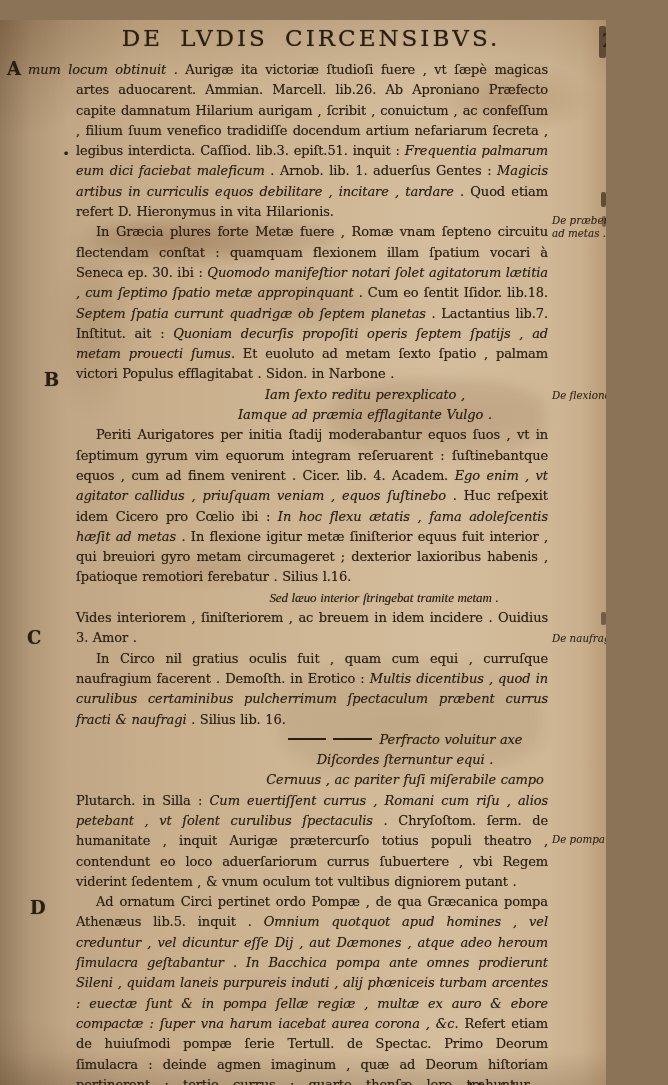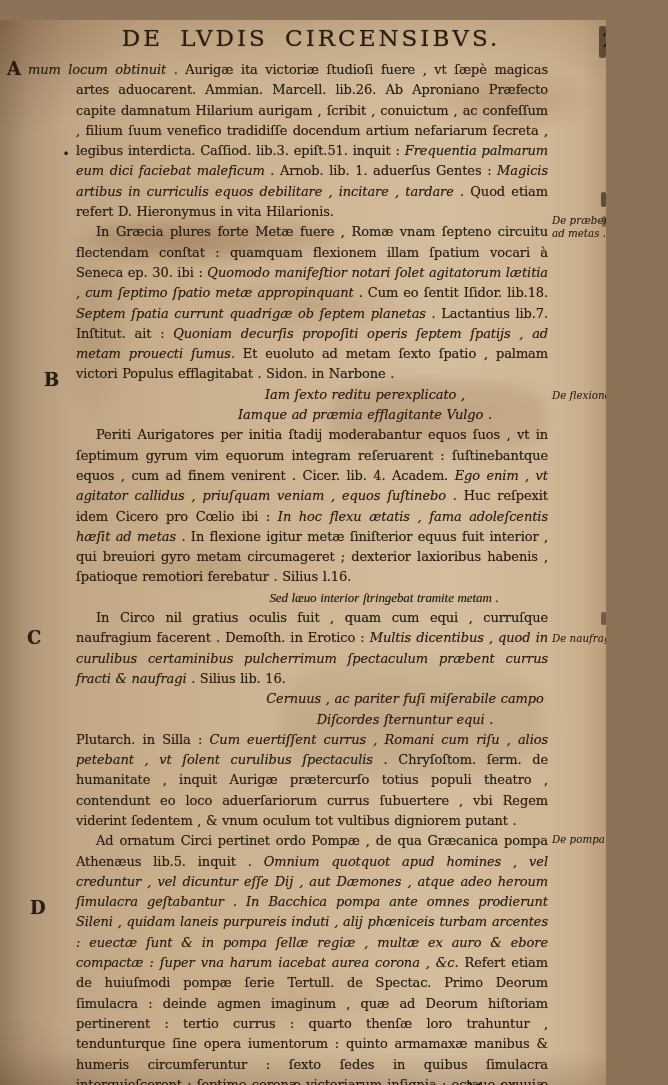--- a/index.html
+++ b/index.html
@@ -98,23 +98,25 @@
       <div class="mnote" style="top: 813px;">De pompa circi.</div>
     </div>
 
   <div class="text-column">
       <p class="first"><span class="it">mum locum obtinuit . </span><span class="ro">Aurigæ ita victoriæ ſtudioſi fuere , vt ſæpè magicas artes aduocarent. Ammian. Marcell. lib.26. Ab Aproniano Præfecto capite damnatum Hilarium aurigam , ſcribit , conuictum , ac confeſſum , filium ſuum venefico tradidiſſe docendum artium nefariarum ſecreta , legibus interdicta. Caſſiod. lib.3. epiſt.51. inquit : </span><span class="it">Frequentia palmarum eum dici faciebat maleficum</span><span class="ro"> . Arnob. lib. 1. aduerſus Gentes : </span><span class="it">Magicis artibus in curriculis equos debilitare , incitare , tardare</span><span class="ro"> . Quod etiam refert D. Hieronymus in vita Hilarionis.</span></p>
       <p class="ind"><span class="ro">In Græcia plures forte Metæ fuere , Romæ vnam ſepteno circuitu flectendam conſtat : quamquam flexionem illam ſpatium vocari à Seneca ep. 30. ibi : </span><span class="it">Quomodo manifeſtior notari ſolet agitatorum lætitia , cum ſeptimo ſpatio metæ appropinquant</span><span class="ro"> . Cum eo ſentit Iſidor. lib.18. </span><span class="it">Septem ſpatia currunt quadrigæ ob ſeptem planetas</span><span class="ro"> . Lactantius lib.7. Inſtitut. ait : </span><span class="it">Quoniam decurſis propoſiti operis ſeptem ſpatijs , ad metam prouecti ſumus.</span><span class="ro"> Et euoluto ad metam ſexto ſpatio , palmam victori Populus efflagitabat . Sidon. in Narbone .</span></p>
       <p class="verse i1"><span class="it">Iam ſexto reditu perexplicato ,</span></p>
       <p class="verse i1"><span class="it">Iamque ad præmia efflagitante Vulgo .</span></p>
       <p class="ind"><span class="ro">Periti Aurigatores per initia ſtadij moderabantur equos ſuos , vt in ſeptimum gyrum vim equorum integram reſeruarent : ſuſtinebantque equos , cum ad finem venirent . Cicer. lib. 4. Academ. </span><span class="it">Ego enim , vt agitator callidus , priuſquam veniam , equos ſuſtinebo</span><span class="ro"> . Huc reſpexit idem Cicero pro Cœlio ibi : </span><span class="it">In hoc flexu ætatis , fama adoleſcentis hæſit ad metas</span><span class="ro"> . In flexione igitur metæ ſiniſterior equus fuit interior , qui breuiori gyro metam circumageret ; dexterior laxioribus habenis , ſpatioque remotiori ferebatur . Silius l.16.</span></p>
       <p class="verse i2"><span class="it">Sed læuo interior ſtringebat tramite metam .</span></p>
+      <p><span class="ro">Vides interiorem , ſiniſteriorem , ac breuem in idem incidere . Ouidius 3. Amor .</span></p>
       <p class="ind"><span class="ro">In Circo nil gratius oculis fuit , quam cum equi , curruſque naufragium facerent . Demoſth. in Erotico : </span><span class="it">Multis dicentibus , quod in curulibus certaminibus pulcherrimum ſpectaculum præbent currus fracti &amp; naufragi</span><span class="ro"> . Silius lib. 16.</span></p>
+      <p class="verse i4"><span class="dash-rule"></span><span class="it">Perfracto voluitur axe</span></p>
+      <p class="verse i4"><span class="it">Diſcordes ſternuntur equi .</span></p>
       <p class="verse i4"><span class="it">Cernuus , ac pariter fuſi miſerabile campo</span></p>
-      <p class="verse i4"><span class="it">Diſcordes ſternuntur equi .</span></p>
       <p><span class="ro">Plutarch. in Silla : </span><span class="it">Cum euertiſſent currus , Romani cum riſu , alios petebant , vt ſolent curulibus ſpectaculis</span><span class="ro"> . Chryſoſtom. ſerm. de humanitate , inquit Aurigæ prætercurſo totius populi theatro , contendunt eo loco aduerſariorum currus ſubuertere , vbi Regem viderint ſedentem , &amp; vnum oculum tot vultibus digniorem putant .</span></p>
       <p class="ind"><span class="ro">Ad ornatum Circi pertinet ordo Pompæ , de qua Græcanica pompa Athenæus lib.5. inquit . </span><span class="it">Omnium quotquot apud homines , vel creduntur , vel dicuntur eſſe Dij , aut Dæmones , atque adeo heroum ſimulacra geſtabantur . In Bacchica pompa ante omnes prodierunt Sileni , quidam laneis purpureis induti , alij phœniceis turbam arcentes : euectæ ſunt &amp; in pompa ſellæ regiæ , multæ ex auro &amp; ebore compactæ : ſuper vna harum iacebat aurea corona , &amp;c.</span><span class="ro"> Refert etiam de huiuſmodi pompæ ſerie Tertull. de Spectac. Primo Deorum ſimulacra : deinde agmen imaginum , quæ ad Deorum hiſtoriam pertinerent : tertio currus : quarto thenſæ loro trahuntur , tendunturque ſine opera iumentorum : quinto armamaxæ manibus &amp; humeris circumferuntur : ſexto ſedes in quibus ſimulacra interquieſcerent : ſeptimo coronæ victoriarum inſignia : octauo exuuiæ de hoſtibus , &amp;c. Traducebantur per Circum magna pompa Deorum ſimulacra : miles Marti plaudebat , Cereri Agricola , Phœbo Vates &amp; Augures , Veneri Amatores . Ouidius de Spectac. Circenſium .</span></p>
     </div>
 
   <div class="catchword">Magicis</div>
 
   <div class="bottom-edge"></div>
 </div>
 
 </body></html>

